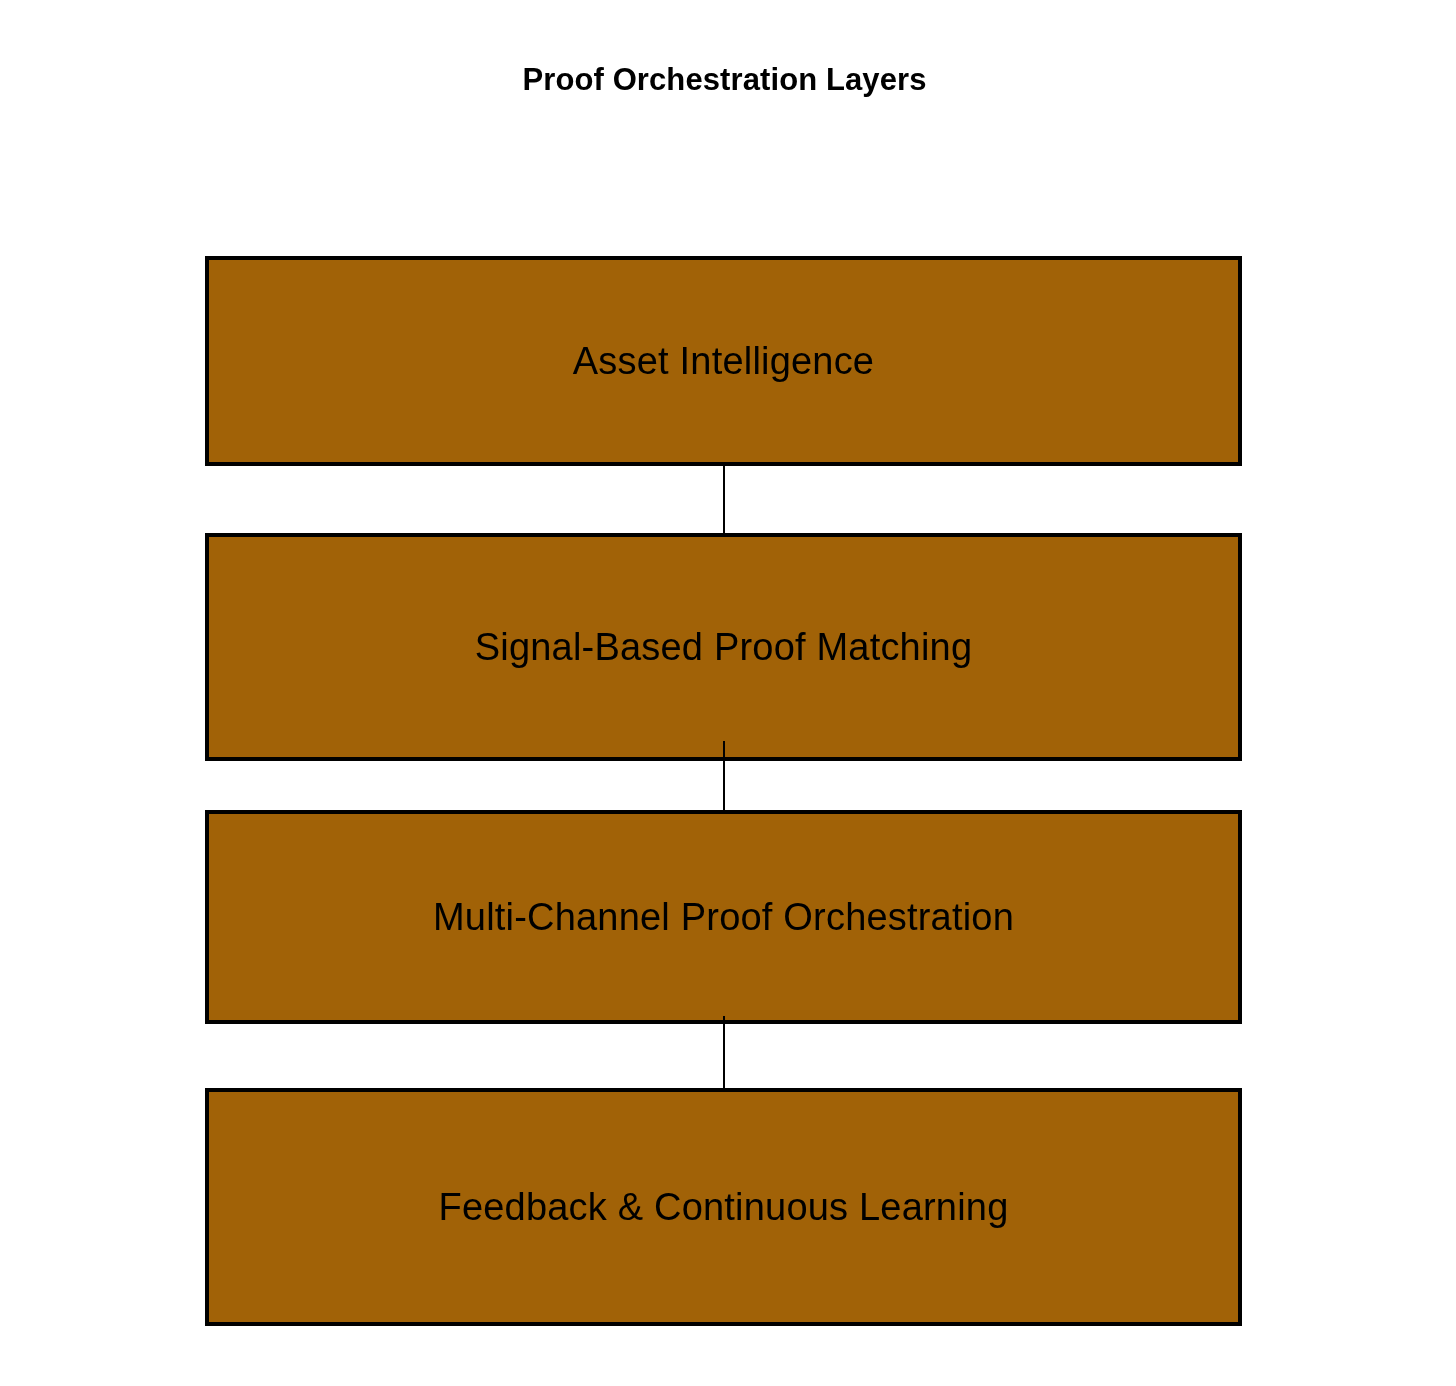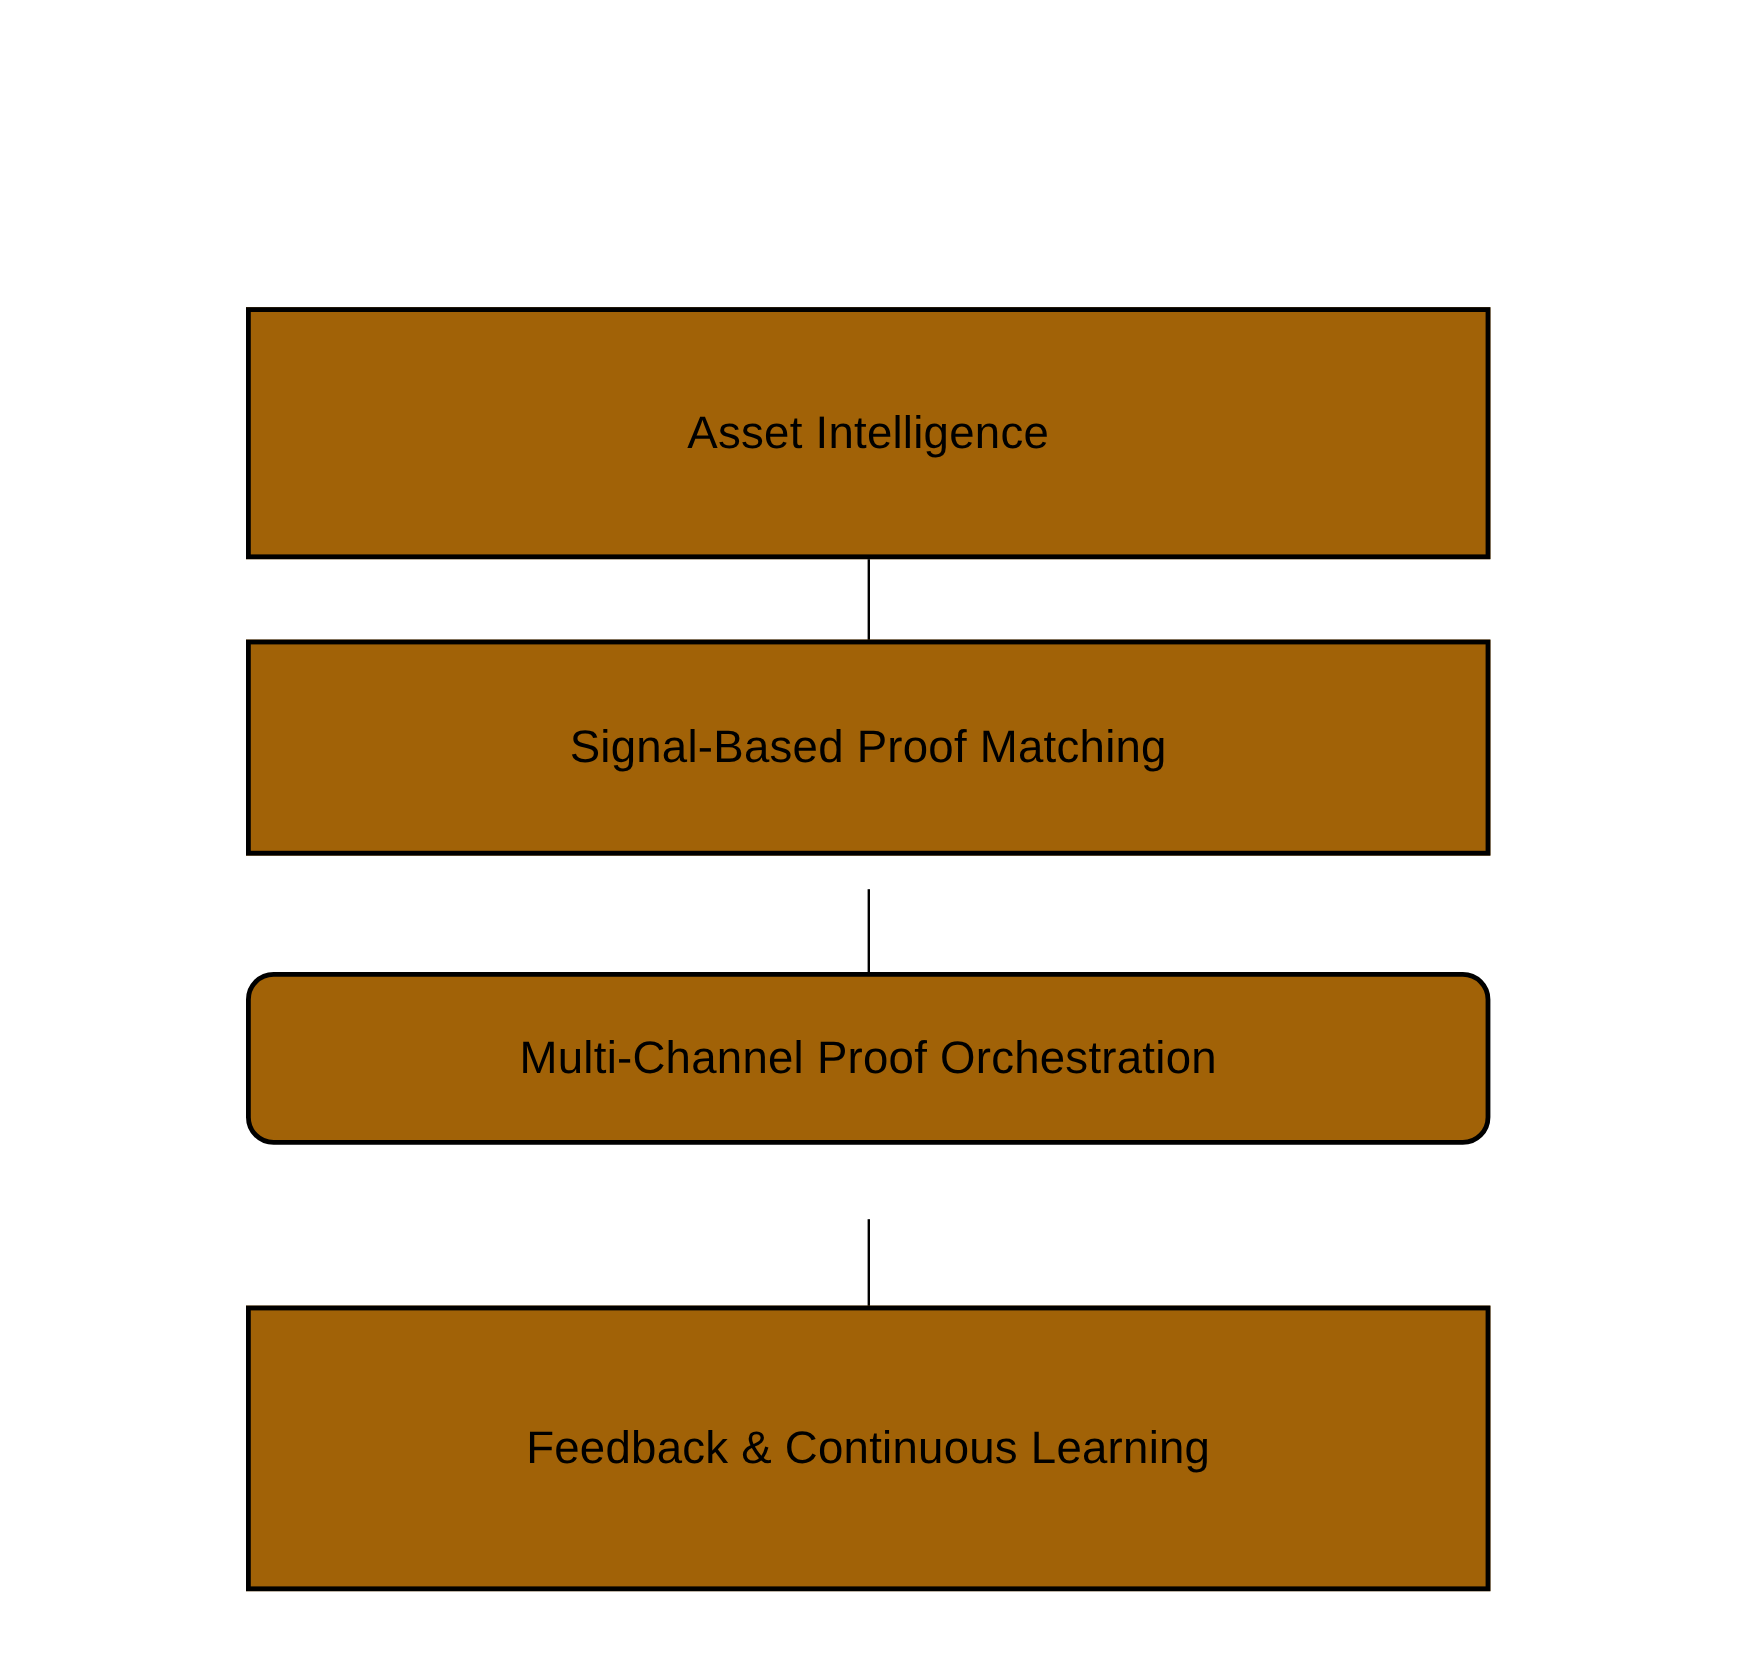--- a/index.html
+++ b/index.html
@@ -61,39 +61,40 @@
     font-size: 38px;
     font-weight: 400;
     line-height: 46px;
     letter-spacing: 0.2px;
     white-space: nowrap;
     text-align: center;
     color: #000000;
   }
 
   .layer-node.n0 { top: 256px;  height: 210px; }
-  .layer-node.n1 { top: 533px;  height: 180px; }
-  .layer-node.n2 { top: 810px;  height: 144px; border-radius: 23px; }
+  .layer-node.n1 { top: 533px;  height: 228px; }
+  .layer-node.n2 { top: 810px;  height: 214px; }
   .layer-node.n3 { top: 1088px; height: 238px; }
 
   .layer-connector {
     position: absolute;
     left: 723px;
     width: 2px;
     background: #000000;
   }
   .layer-connector.c0 { top: 466px;  height: 68px; }
   .layer-connector.c1 { top: 741px;  height: 70px; }
   .layer-connector.c2 { top: 1016px; height: 73px; }
 </style>
 </head>
 <body>
 
 <div id="diagram-canvas">
 
+  <div id="diagram-title">Proof Orchestration Layers</div>
 
   <div class="layer-stack">
 
     <div class="layer-node n0">
       <span class="layer-label">Asset Intelligence</span>
     </div>
 
     <div class="layer-connector c0"></div>
 
     <div class="layer-node n1">

